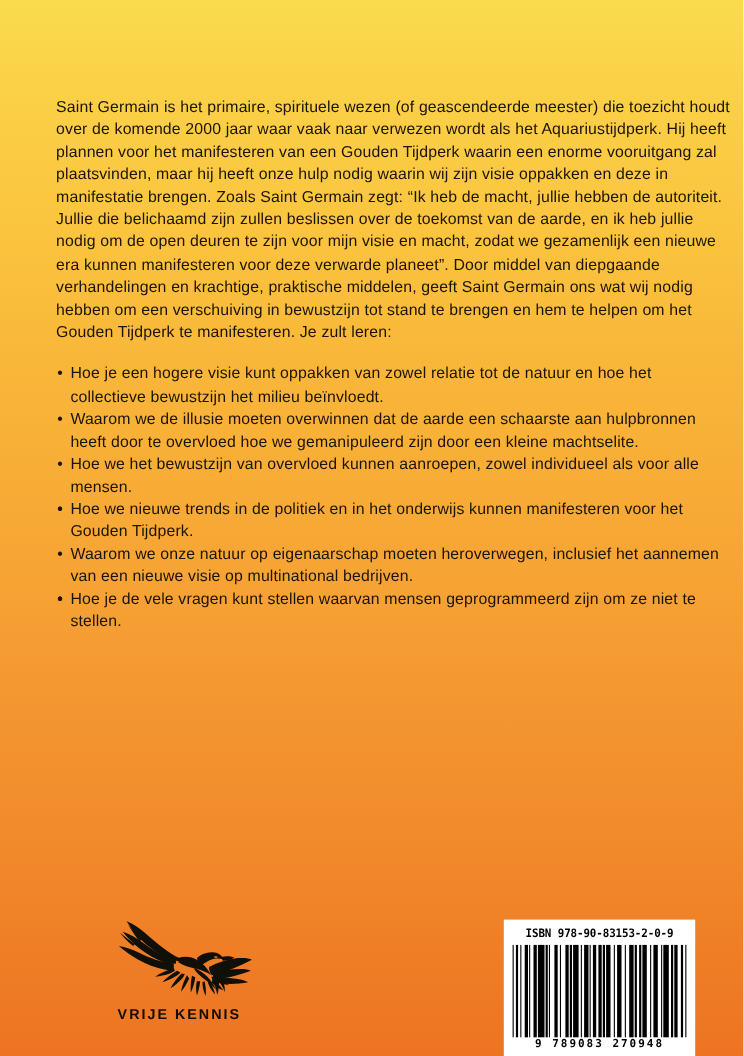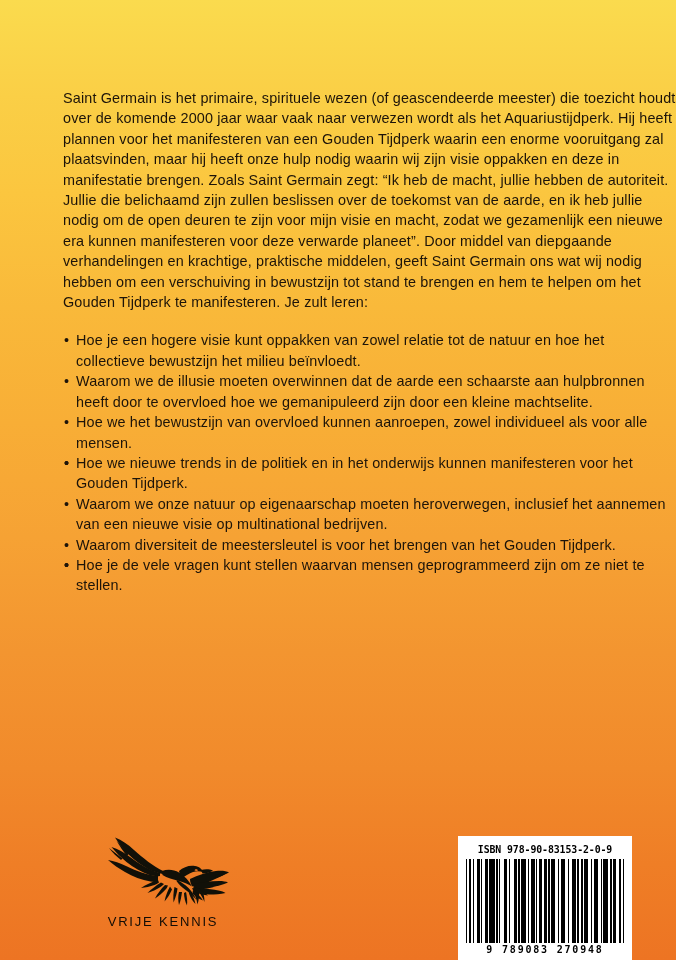--- a/index.html
+++ b/index.html
@@ -27,21 +27,21 @@
         #F39530 68%,
         #F18A2B 80%,
         #EF7E26 90%,
         #ED7423 100%);
     box-sizing: border-box;
   }
 
   
   #copy {
     position: absolute;
-    left: 63px;
+    left: 51px;
     top: 88px;
     width: 614px;
     color: #1a1208;
   }
   .para {
     font-size: 14.4px;
     line-height: 20.4px;
     letter-spacing: 0.01em;
     margin: 0 0 0 0;
     text-align: left;
@@ -79,21 +79,21 @@
   }
   #logo-bird {
     display: block;
     margin: 0 auto;
     width: 132px;
     height: 72px;
   }
   #logo-text {
     margin-top: 6px;
     font-size: 13px;
-    font-weight: normal;
+    font-weight: bold;
     letter-spacing: 0.14em;
     color: #120c05;
   }
 
   
   #barcode-box {
     position: absolute;
     left: 458px;
     top: 836px;
     width: 174px;
@@ -145,21 +145,21 @@
 
   <div id="copy">
     <p class="para">Saint Germain is het primaire, spirituele wezen (of geascendeerde meester) die toezicht houdt over de komende 2000 jaar waar vaak naar verwezen wordt als het Aquariustijdperk. Hij heeft plannen voor het manifesteren van een Gouden Tijdperk waarin een enorme vooruitgang zal plaatsvinden, maar hij heeft onze hulp nodig waarin wij zijn visie oppakken en deze in manifestatie brengen. Zoals Saint Germain zegt: “Ik heb de macht, jullie hebben de autoriteit. Jullie die belichaamd zijn zullen beslissen over de toekomst van de aarde, en ik heb jullie nodig om de open deuren te zijn voor mijn visie en macht, zodat we gezamenlijk een nieuwe era kunnen manifesteren voor deze verwarde planeet”. Door middel van diepgaande verhandelingen en krachtige, praktische middelen, geeft Saint Germain ons wat wij nodig hebben om een verschuiving in bewustzijn tot stand te brengen en hem te helpen om het Gouden Tijdperk te manifesteren. Je zult leren:</p>
     <ul class="bullets">
       <li><span class="dot">•</span><span>Hoe je een hogere visie kunt oppakken van zowel relatie tot de natuur en hoe het collectieve bewustzijn het milieu beïnvloedt.</span></li>
       <li><span class="dot">•</span><span>Waarom we de illusie moeten overwinnen dat de aarde een schaarste aan hulpbronnen heeft door te overvloed hoe we gemanipuleerd zijn door een kleine machtselite.</span></li>
       <li><span class="dot">•</span><span>Hoe we het bewustzijn van overvloed kunnen aanroepen, zowel individueel als voor alle mensen.</span></li>
       <li><span class="dot">•</span></li>
       <li><span class="dot">•</span><span>Hoe we nieuwe trends in de politiek en in het onderwijs kunnen manifesteren voor het Gouden Tijdperk.</span></li>
       <li><span class="dot">•</span><span>Waarom we onze natuur op eigenaarschap moeten heroverwegen, inclusief het aannemen van een nieuwe visie op multinational bedrijven.</span></li>
-      <li><span class="dot">•</span><span>Waarom diversiteit de meestersleutel is voor het brengen van het Gouden Tijdperk.</span></li>
+      <li><span class="dot">•</span></li>
       <li><span class="dot">•</span></li>
       <li><span class="dot">•</span><span>Hoe je de vele vragen kunt stellen waarvan mensen geprogrammeerd zijn om ze niet te stellen.</span></li>
     </ul>
   </div>
 
   <div id="logo-block">
     <svg id="logo-bird" viewBox="0 0 264 144" aria-hidden="true">
       <g fill="#111008">
 
         <path d="M132 70 C112 60 92 44 74 28 C62 17 50 8 36 3 C44 15 52 26 62 36 C74 48 88 58 102 66 C112 71 122 74 132 76 Z"></path>

